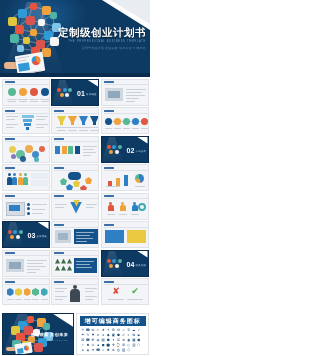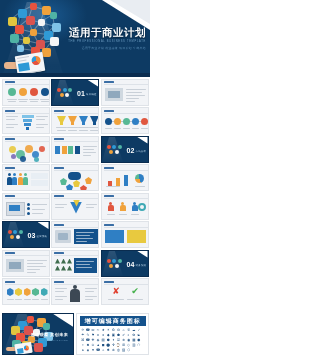--- a/index.html
+++ b/index.html
@@ -156,21 +156,21 @@
         <div class="hand-line" style="top:2px;width:12px;"></div>
         <div class="hand-line" style="top:4.5px;width:9px;"></div>
         <div class="hand-line" style="top:18px;width:22px;"></div>
       </div>
     </div>
 
     <div class="hero-corner"></div>
     <div class="hero-corner2"></div>
 
     <div class="hero-text">
-      <div class="hero-title">适用于商业计划</div>
+      <div class="hero-title">定制级创业计划书</div>
       <div class="hero-sub">THE PROFESSIONAL BUSINESS TEMPLATE</div>
       <div class="hero-sub2">适用于商业计划 创业融资 项目介绍 年终总结</div>
     </div>
     <div class="hero-bottom"></div>
   </div>
 
   <div class="grid" id="grid">
       <div class="slide">
         <div class="s-head"></div>
         <div class="s-rule"></div>

